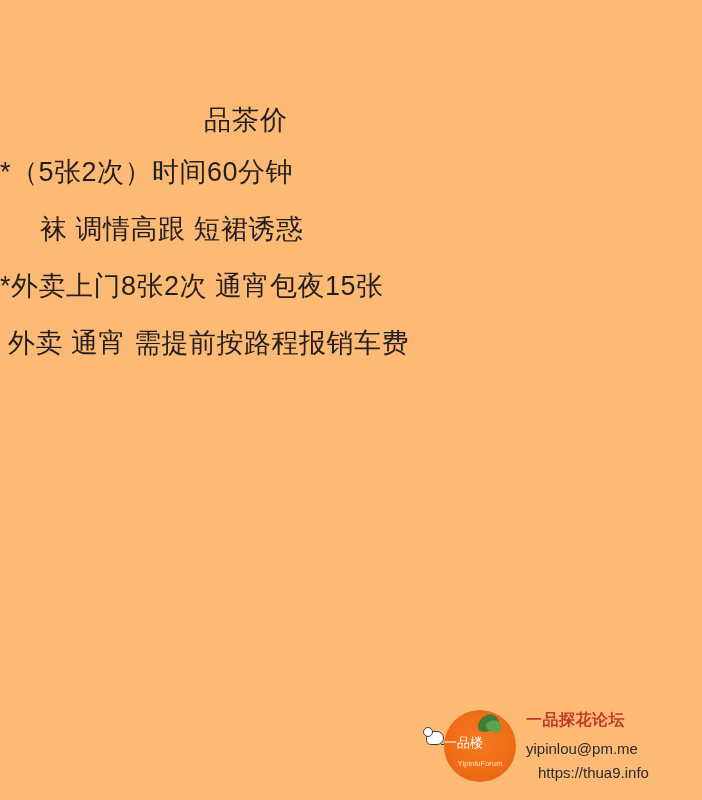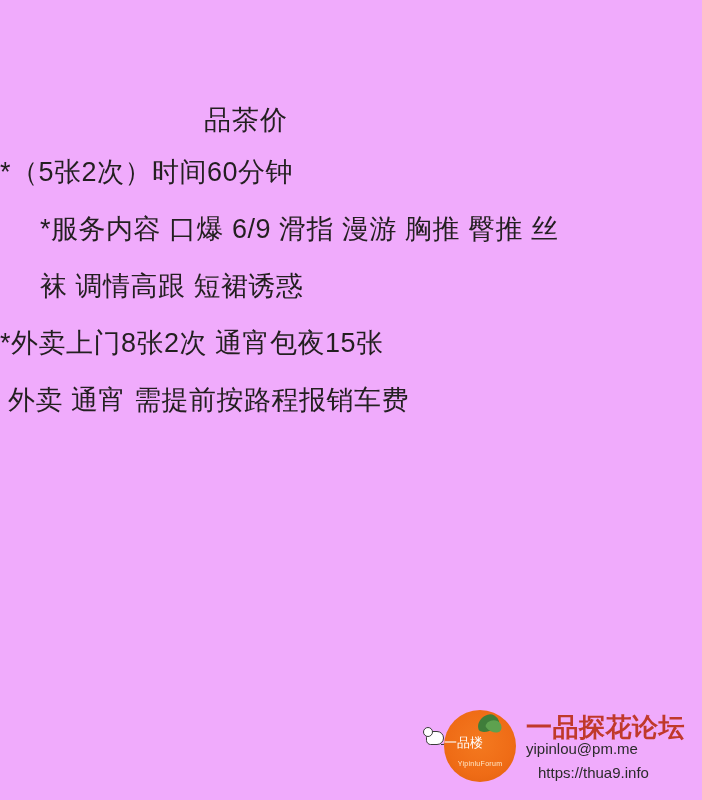--- a/index.html
+++ b/index.html
@@ -11,21 +11,21 @@
     height: 800px;
     background: #ffffff;
     font-family: "Liberation Sans", "DejaVu Sans", sans-serif;
     position: relative;
     overflow: hidden;
   }
   .page {
     position: relative;
     width: 702px;
     height: 800px;
-    background: #f0abfc;
+    background: #fdba74;
   }
   .content {
     position: absolute;
     left: 0;
     top: 96px;
     width: 702px;
   }
   .title {
     font-size: 27px;
     color: #231f20;
@@ -140,21 +140,21 @@
     width: 7px;
     height: 6px;
     border-bottom: 1.5px solid #3b3b3b;
     border-right: 1.5px solid #3b3b3b;
     border-radius: 0 0 6px 0;
   }
   .brand {
     position: absolute;
     left: 104px;
     top: 8px;
-    font-size: 26px;
+    font-size: 16px;
     color: #c0392b;
     letter-spacing: 0.5px;
     font-weight: 700;
   }
   .email {
     position: absolute;
     left: 104px;
     top: 38px;
     font-size: 15px;
     color: #2b2b2b;
@@ -169,21 +169,20 @@
   }
 </style>
 </head>
 <body>
 
 <div class="page">
 
   <div class="content">
     <div class="title">品茶价</div>
     <div class="line">*（5张2次）时间60分钟</div>
-    <div class="wrap-line">*服务内容 口爆 6/9 滑指 漫游 胸推 臀推 丝</div>
     <div class="wrap-line">袜 调情高跟 短裙诱惑</div>
     <div class="line">*外卖上门8张2次 通宵包夜15张</div>
     <div class="line"> 外卖 通宵 需提前按路程报销车费</div>
   </div>
 
   <div class="footer">
     <div class="mouse-icon">
       <div class="mouse-body"></div>
       <div class="mouse-ear"></div>
       <div class="mouse-tail"></div>

